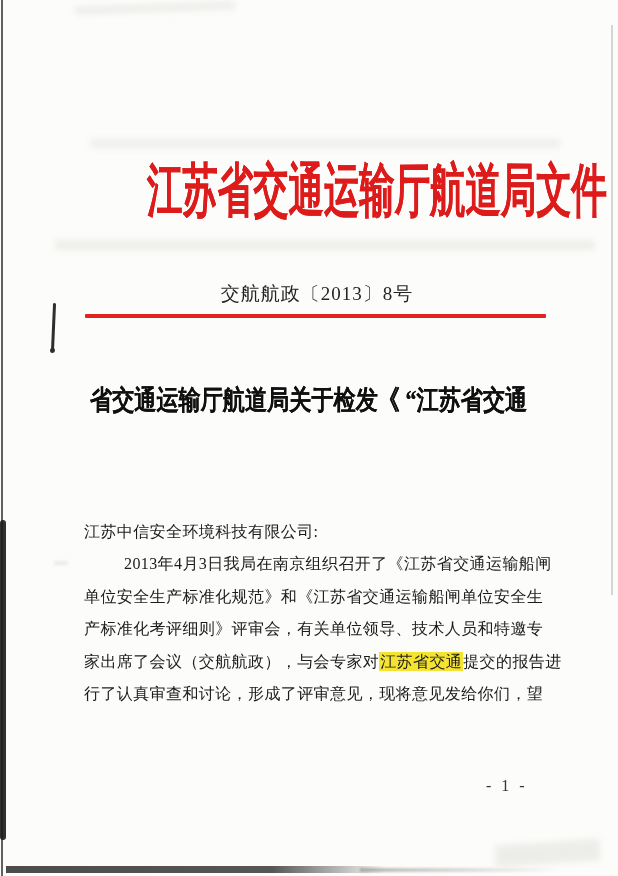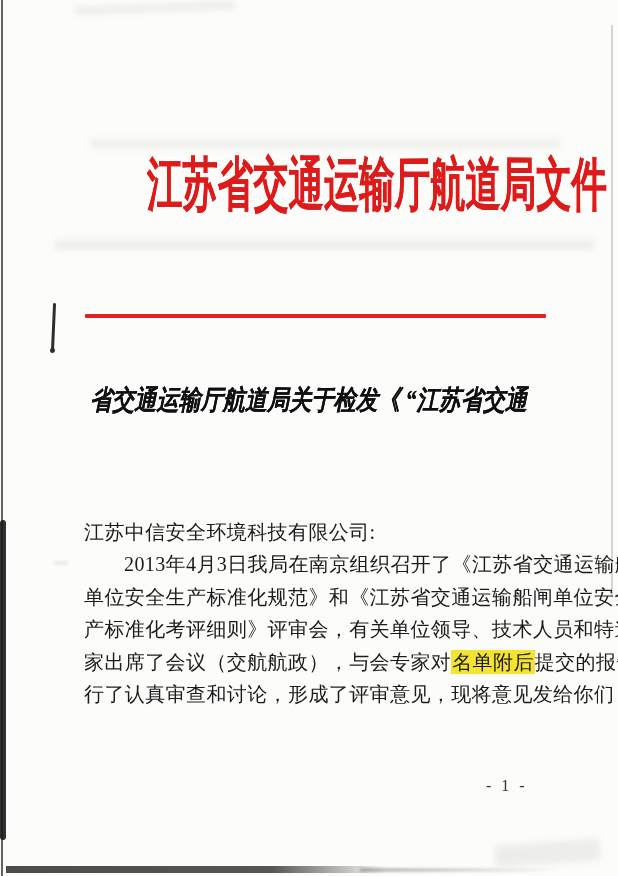--- a/index.html
+++ b/index.html
@@ -46,21 +46,21 @@
   .pen-mark{
     position:absolute;left:52px;top:303px;width:3px;height:49px;
     background:#2e2e2e;border-radius:2px;transform:rotate(2.5deg);
   }
   .pen-mark:after{
     content:"";position:absolute;left:-1px;bottom:-1px;width:5px;height:5px;
     background:#2e2e2e;border-radius:50%;
   }
   
   .header-title{
-    position:absolute;left:0;top:146px;width:560px;height:78px;
+    position:absolute;left:0;top:152px;width:560px;height:78px;
     text-align:center;white-space:nowrap;
     color:#dd1b1b;
   }
   .header-title .stretch{
     display:inline-block;
     font-size:58px;line-height:78px;font-weight:700;
     transform:scaleX(.61);transform-origin:50% 50%;
     letter-spacing:0px;
     text-shadow:0 0 .6px #dd1b1b;
   }
@@ -68,33 +68,33 @@
     position:absolute;left:0;top:281px;width:618px;
     text-align:center;padding-left:16px;box-sizing:border-box;
     font-size:19px;letter-spacing:1px;color:#242424;
   }
   .red-rule{
     position:absolute;left:85px;top:314px;width:461px;height:4px;
     background:#e02222;border-radius:1px;
   }
   .notice-title{
     position:absolute;left:0;top:383px;width:618px;
-    text-align:center;color:#101010;font-weight:700;font-style:italic;
+    text-align:center;color:#101010;font-weight:700;
   }
   .notice-title .line{
     height:35px;line-height:35px;white-space:nowrap;
   }
   .notice-title .stretch{
     display:inline-block;font-size:27px;
     transform:scaleX(.82);transform-origin:50% 50%;
     text-shadow:0 0 .5px #101010;
   }
   .body-block{
     position:absolute;left:84px;top:516px;width:460px;
-    font-size:20px;line-height:32.4px;letter-spacing:.4px;
+    font-size:16px;line-height:32.4px;letter-spacing:.4px;
     color:#1b1b1b;white-space:nowrap;
   }
   .body-line{height:32.4px;}
   .body-line.indent{text-indent:40px;}
   .hl{
     background:#f5e332;
     padding:1px 1px;
   }
   .page-number{
     position:absolute;left:486px;top:777px;
@@ -115,35 +115,36 @@
   <div class="smudge smudge-band1"></div>
   <div class="smudge smudge-band2"></div>
   <div class="smudge smudge-corner"></div>
   <div class="smudge smudge-dash"></div>
   <div class="pen-mark"></div>
 
   <div class="header-title">
     <span class="stretch">江苏省交通运输厅航道局文件</span>
   </div>
 
+  <div class="doc-number">交航航政〔2013〕8号</div>
 
   <div class="red-rule"></div>
 
   <div class="notice-title">
     <div class="line">
       <span class="stretch">省交通运输厅航道局关于检发《 “江苏省交通</span>
     </div>
   </div>
 
   <div class="body-block">
     <div class="body-line">江苏中信安全环境科技有限公司:</div>
     <div class="body-line indent">2013年4月3日我局在南京组织召开了《江苏省交通运输船闸</div>
     <div class="body-line">单位安全生产标准化规范》和《江苏省交通运输船闸单位安全生</div>
     <div class="body-line">产标准化考评细则》评审会，有关单位领导、技术人员和特邀专</div>
     <div class="body-line">
-      <span>家出席了会议（交航航政），与会专家对</span><span class="hl">名单附后</span><span>提交的报告进</span>
+      <span>家出席了会议（交航航政），与会专家对</span><span class="hl">江苏省交通</span><span>提交的报告进</span>
     </div>
     <div class="body-line">行了认真审查和讨论，形成了评审意见，现将意见发给你们，望</div>
   </div>
 
   <div class="page-number">- 1 -</div>
 
 </div>
 
 </body></html>

